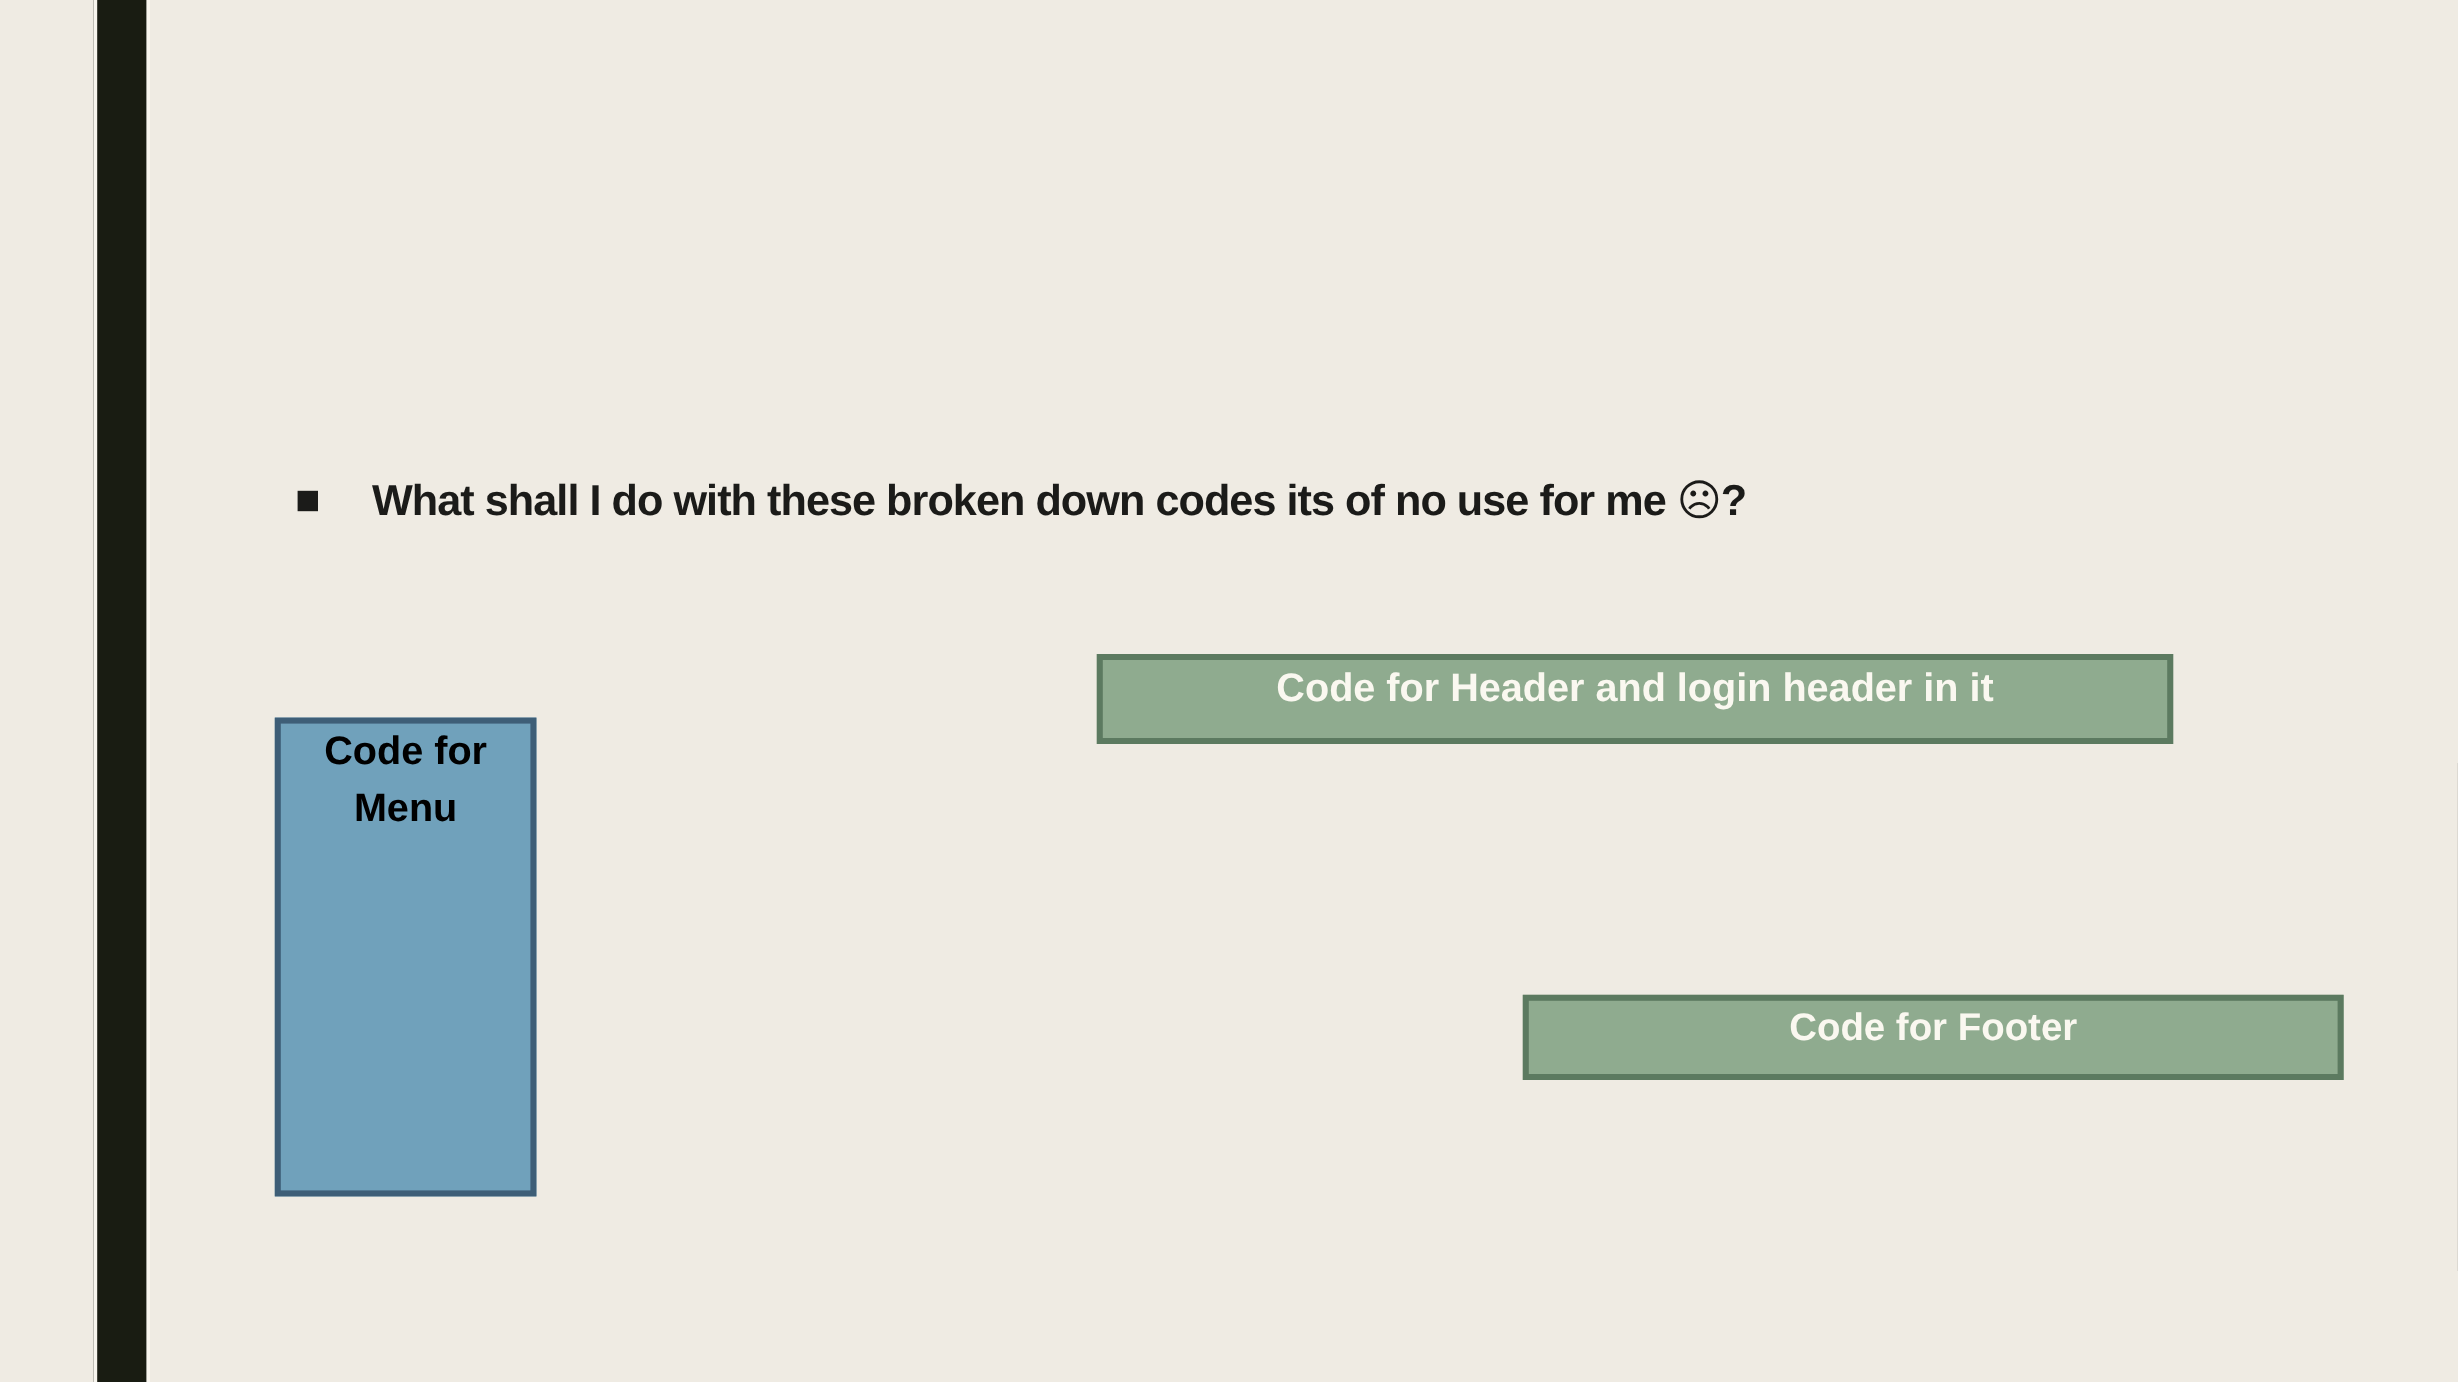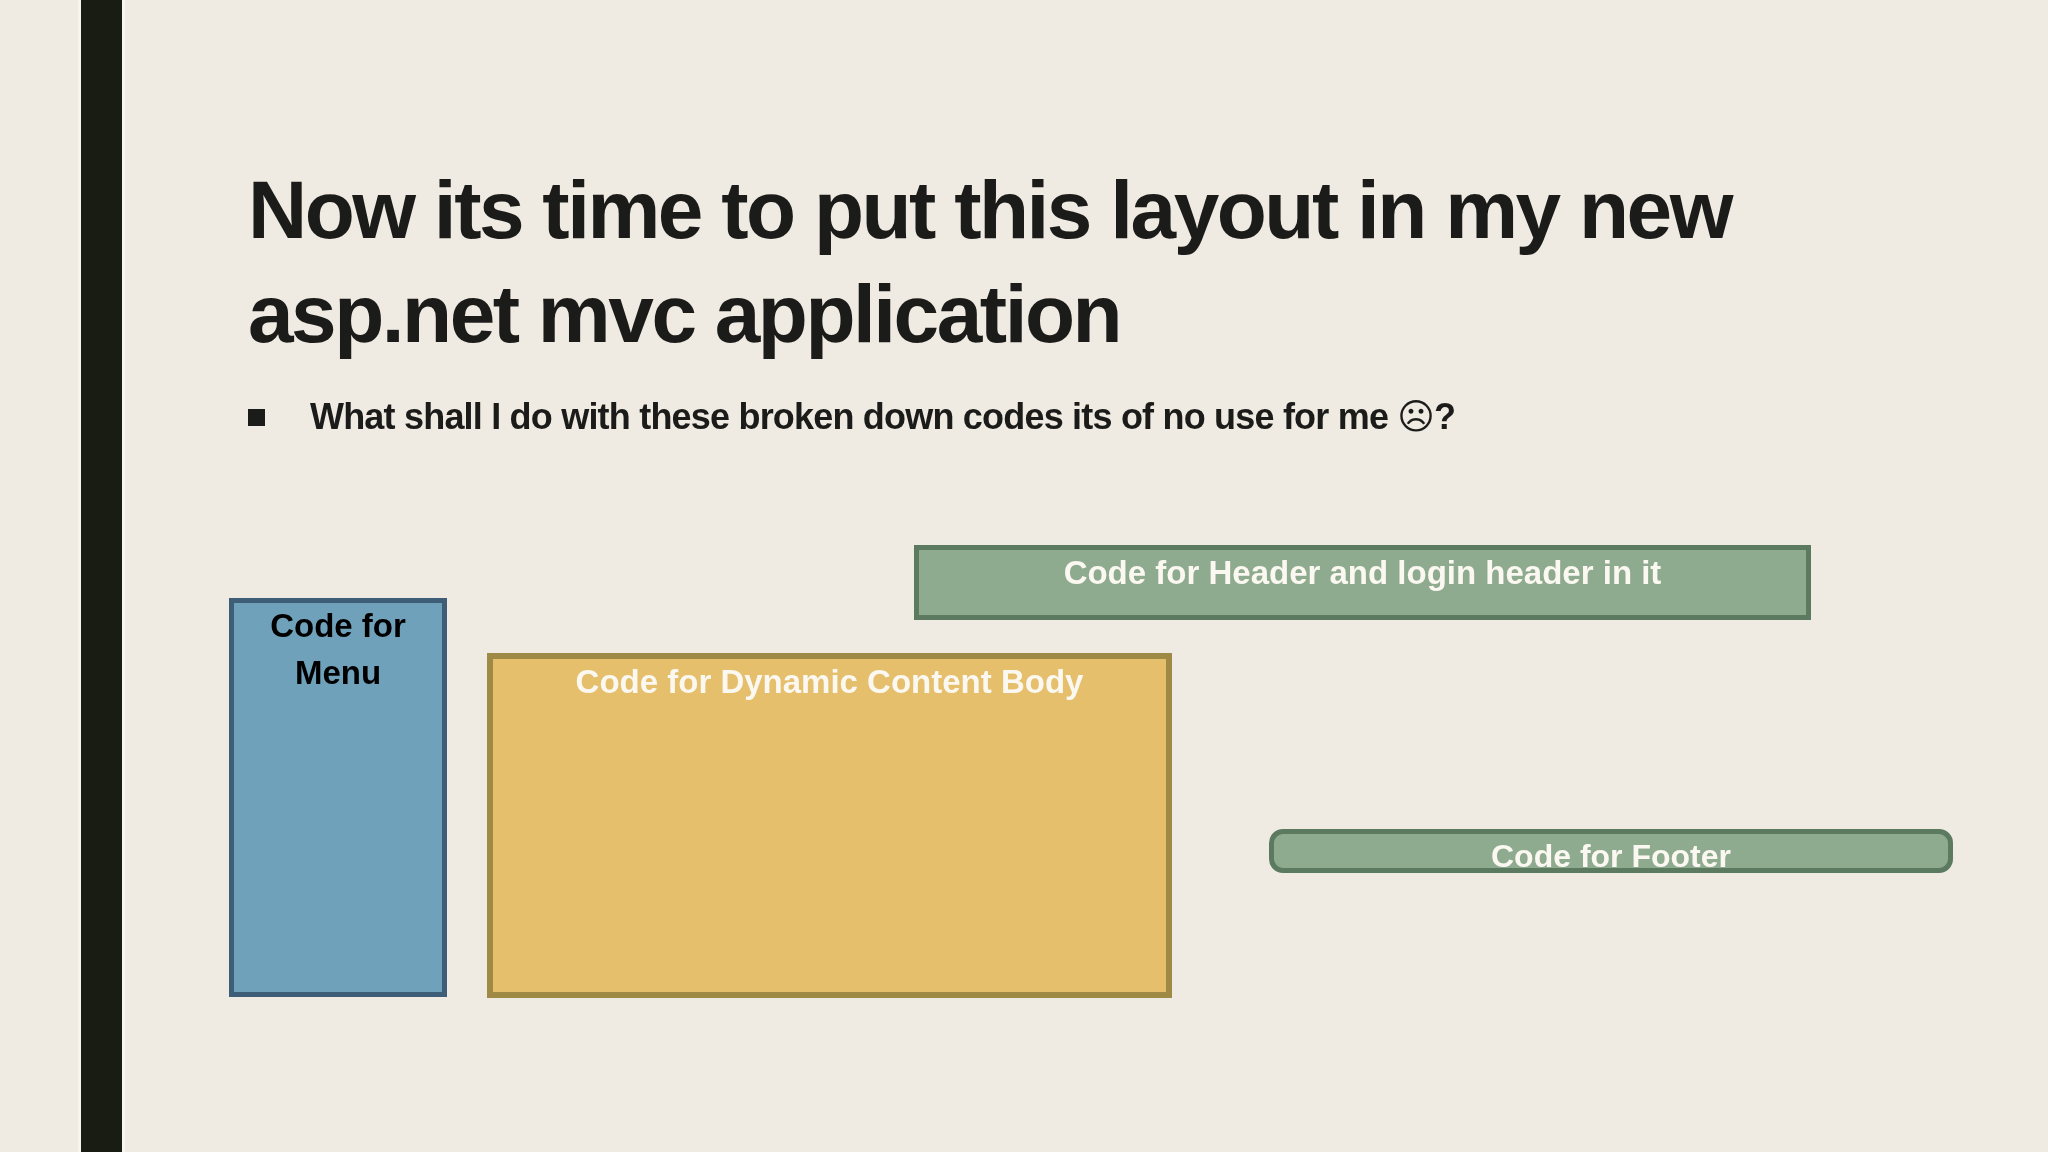--- a/index.html
+++ b/index.html
@@ -89,50 +89,45 @@
     width: 685px;
     height: 345px;
     border-style: solid;
     border-width: 6px;
     font-size: 33px;
   }
   .footer-box {
     left: 1269px;
     top: 829px;
     width: 684px;
-    height: 44px;
+    height: 71px;
     border-style: solid;
     border-width: 5px;
     font-size: 32px;
-    border-radius: 14px;
   }
 </style>
 </head>
 <body>
 
 <div class="slide" style="background-color: rgb(239, 235, 227);">
 
   <div class="accent-bar" style="background-color: rgb(25, 28, 18);"></div>
 
-  <h1 class="slide-title" style="color: rgb(27, 27, 25);">Now its time to put this layout in my new asp.net mvc application</h1>
 
   <div class="bullet-row">
     <span class="bullet-square" style="background-color: rgb(27, 27, 25);"></span>
     <span class="bullet-text" style="color: rgb(27, 27, 25);">What shall I do with these broken down codes its of no use for me ☹?</span>
   </div>
 
   <div class="diagram-box header-box" style="background-color: rgb(143, 171, 143); border-color: rgb(92, 122, 96); color: rgb(250, 248, 240);">
     <span class="box-label">Code for Header and login header in it</span>
   </div>
 
   <div class="diagram-box menu-box" style="background-color: rgb(112, 161, 187); border-color: rgb(62, 94, 119); color: #000000;">
     <span class="box-label">Code for Menu</span>
   </div>
 
-  <div class="diagram-box body-box" style="background-color: rgb(229, 191, 108); border-color: rgb(158, 138, 69); color: rgb(250, 248, 240);">
-    <span class="box-label">Code for Dynamic Content Body</span>
-  </div>
 
   <div class="diagram-box footer-box" style="background-color: rgb(143, 171, 143); border-color: rgb(92, 122, 96); color: rgb(250, 248, 240);">
     <span class="box-label">Code for Footer</span>
   </div>
 
 </div>
 
 </body></html>

